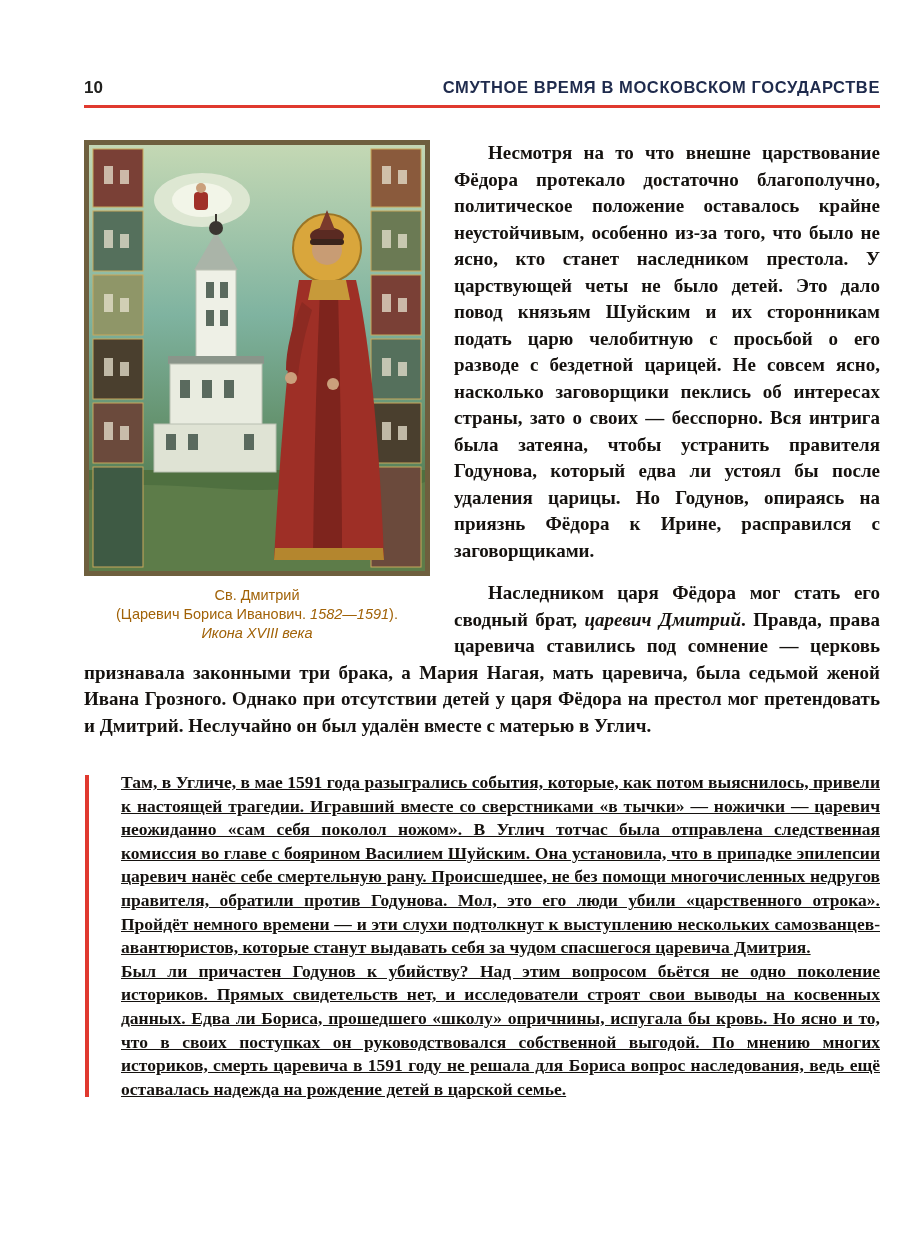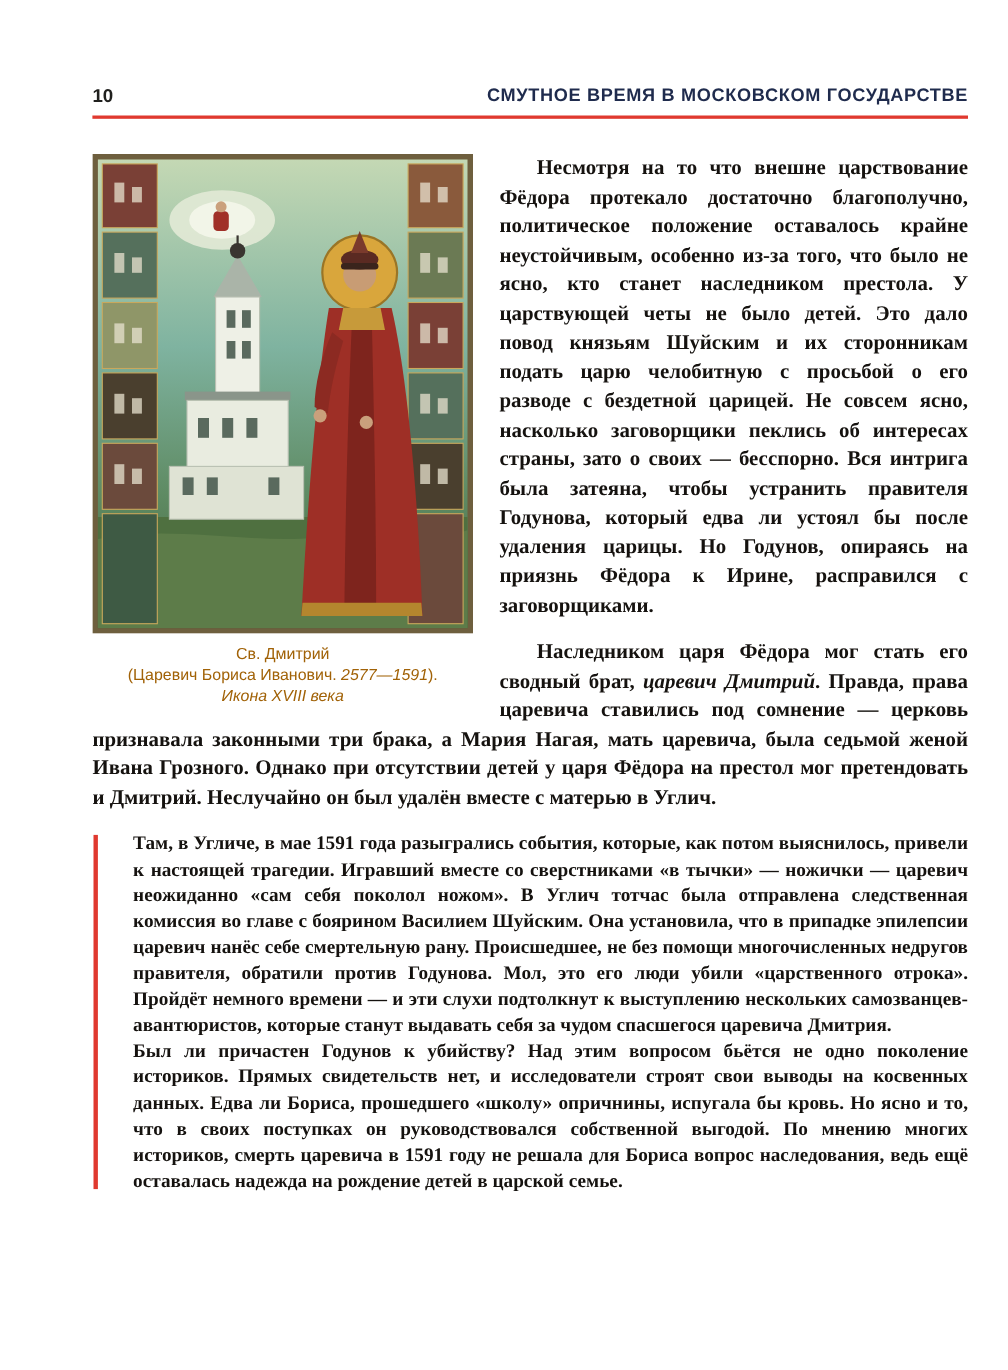--- a/index.html
+++ b/index.html
@@ -70,23 +70,24 @@
     font-weight:700;
     text-align:justify;
     color:var(--text_black);
   }
   .body-text.indent{text-indent:34px;}
   .body-text + .body-text{margin-top:16px;}
   .body-text em{font-style:italic;font-weight:700;}
   
   .sidebar-block{
     clear:both;
-    margin-top:16px;
+    margin-top:32px;
     position:relative;
     padding-left:37px;
+    text-decoration:underline;
   }
   .sidebar-accent-bar{
     position:absolute;
     left:1px;top:4px;bottom:4px;
     width:4px;
     background:var(--accent_red);
   }
   .sidebar-text p{
     font-size:17.5px;
     line-height:23.6px;
@@ -201,21 +202,21 @@
           <circle cx="207" cy="238" r="6" fill="#caa07c"></circle>
           <circle cx="249" cy="244" r="6" fill="#caa07c"></circle>
           <circle cx="243" cy="110" r="15" fill="#c89c74"></circle>
           <ellipse cx="243" cy="96" rx="17" ry="9" fill="#5a2a22"></ellipse>
           <polygon points="235,90 251,90 243,70" fill="#7a3a2c"></polygon>
           <rect x="226" y="99" width="34" height="6" rx="3" fill="#3a241c"></rect>
         </g>
       </svg>
       <figcaption class="figcaption">
         <div>Св. Дмитрий</div>
-        <div><span>(Царевич Бориса Иванович. </span><span class="it">2577—1591</span><span>).</span></div>
+        <div><span>(Царевич Бориса Иванович. </span><span class="it">1582—1591</span><span>).</span></div>
         <div class="it">Икона XVIII века</div>
       </figcaption>
     </figure>
 
     <p class="body-text indent">Несмотря на то что внешне царствование Фёдора протекало достаточно благополучно, политическое положение оставалось крайне неустойчивым, особенно из-за того, что было не ясно, кто станет наследником престола. У царствующей четы не было детей. Это дало повод князьям Шуйским и их сторонникам подать царю челобитную с просьбой о его разводе с бездетной царицей. Не совсем ясно, насколько заговорщики пеклись об интересах страны, зато о своих — бесспорно. Вся интрига была затеяна, чтобы устранить правителя Годунова, который едва ли устоял бы после удаления царицы. Но Годунов, опираясь на приязнь Фёдора к Ирине, расправился с заговорщиками.</p>
 
     <p class="body-text indent"><span>Наследником царя Фёдора мог стать его сводный брат, </span><em>царевич Дмитрий</em><span>. Правда, права царевича ставились под сомнение — церковь признавала законными три брака, а Мария Нагая, мать царевича, была седьмой женой Ивана Грозного. Однако при отсутствии детей у царя Фёдора на престол мог претендовать и Дмитрий. Неслучайно он был удалён вместе с матерью в Углич.</span></p>
 
   </div>
 

